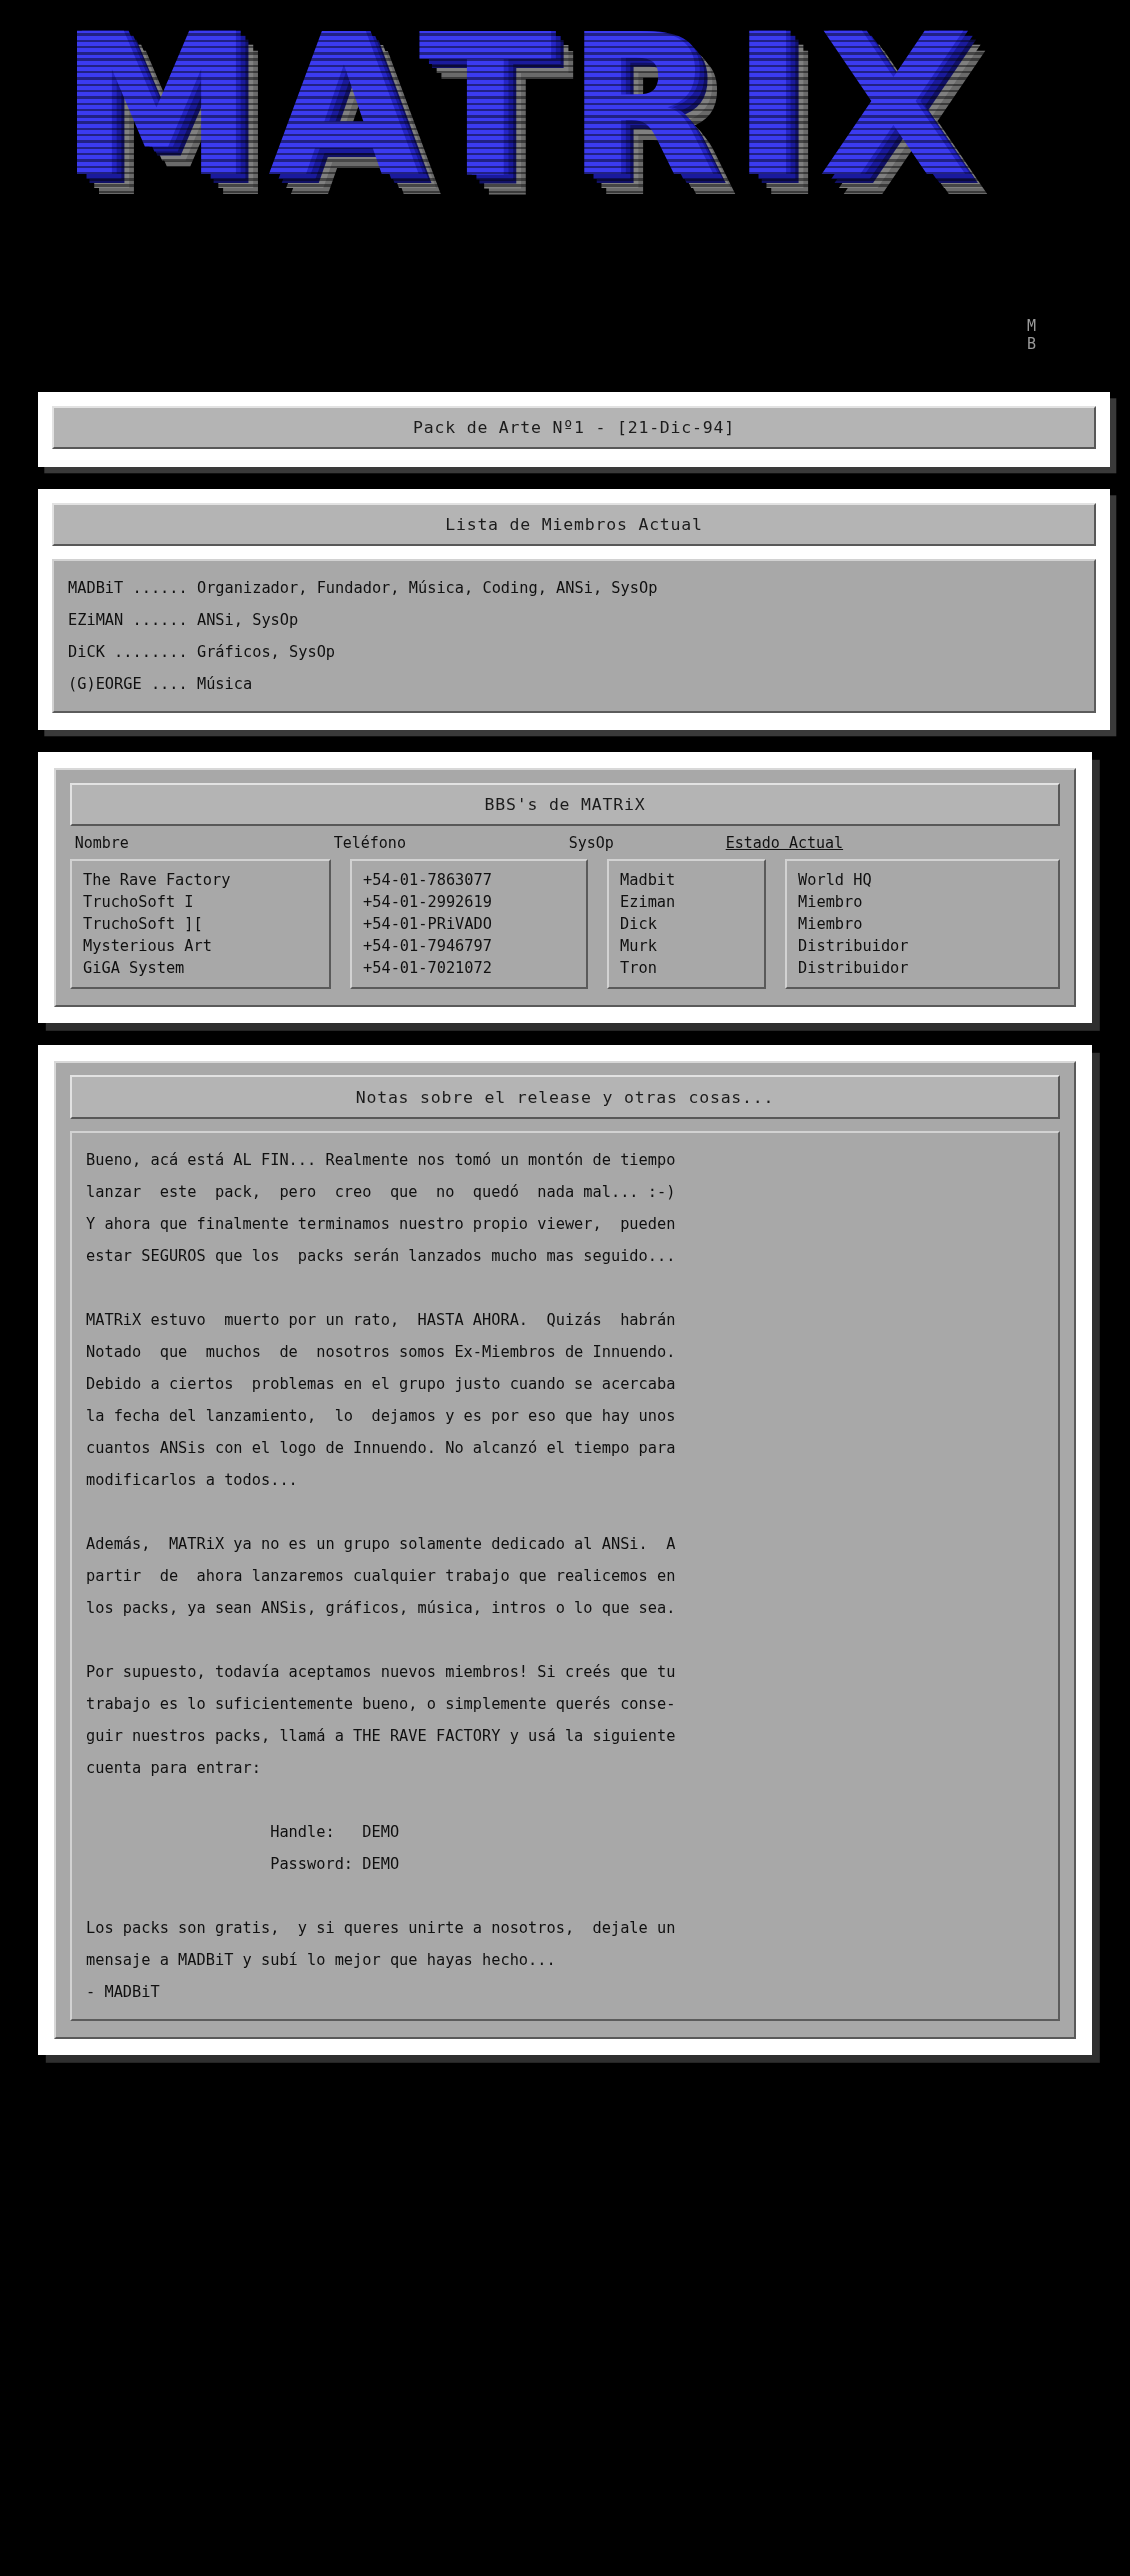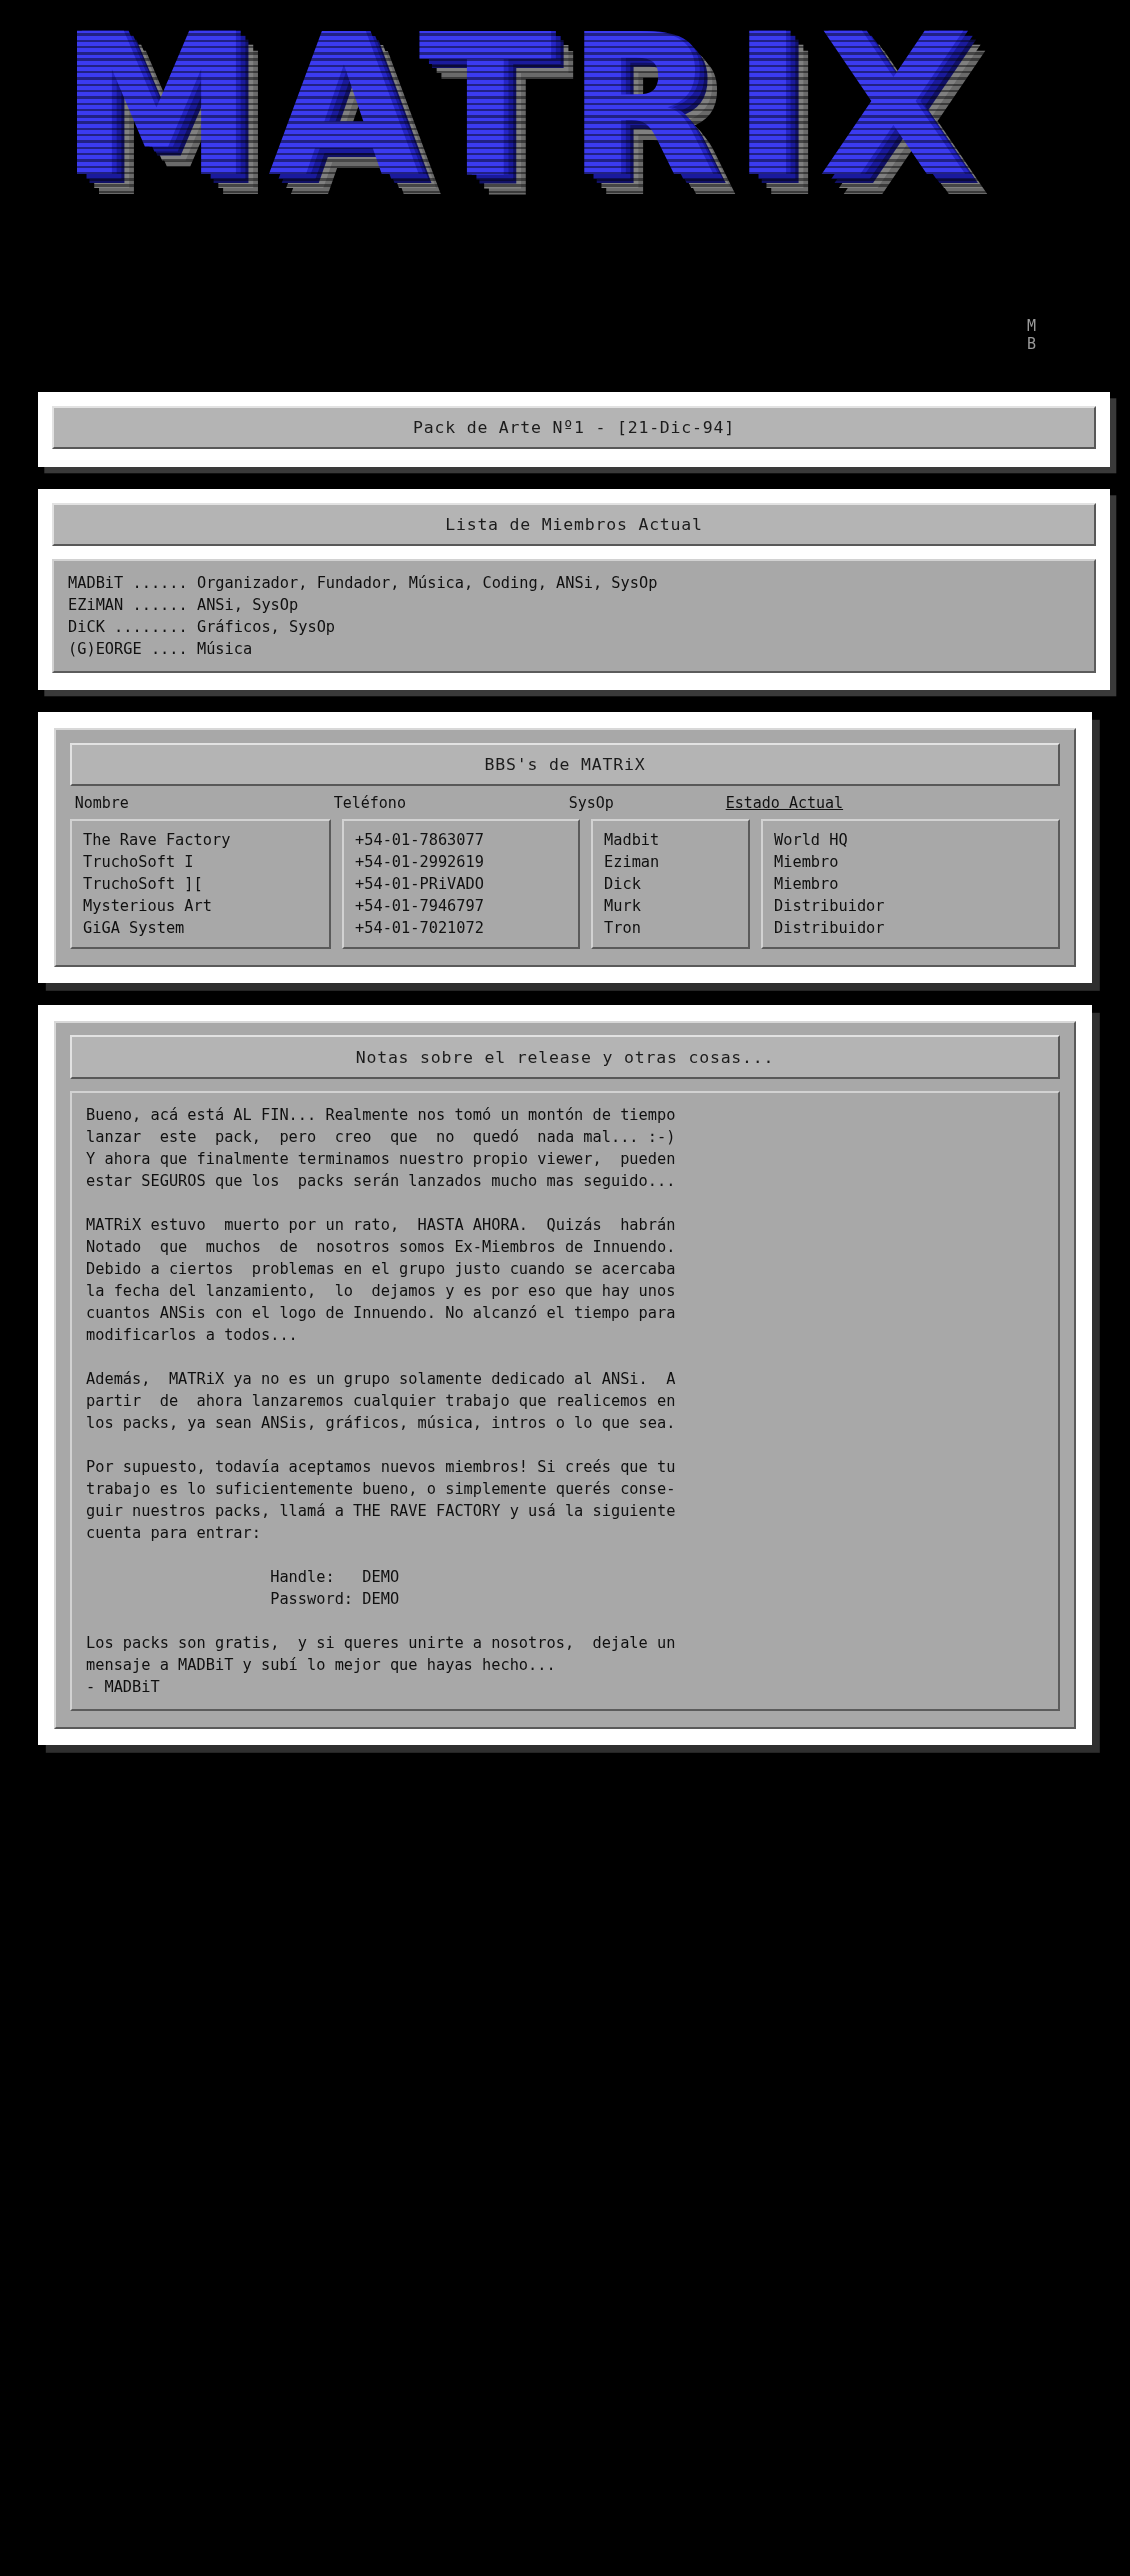--- a/index.html
+++ b/index.html
@@ -90,38 +90,38 @@
     border-left:2.4px solid #d8d8d8;
     border-right:2.4px solid #5a5a5a;
     border-bottom:2.4px solid #5a5a5a;
     padding:12.6px 14px 15.7px 14px;
   }
 
   pre.mono{
     margin:0;
     font-family:"DejaVu Sans Mono","Liberation Mono",monospace;
     font-size:15.3px;
-    line-height:22px;
+    line-height:32px;
     color:#101010;
     white-space:pre;
   }
 
   
   .tbl-head{
     display:flex;
     color:#111;
     font-size:15px;
     padding:7.8px 4.7px 4.7px 4.7px;
   }
   .tbl-head div{flex:0 0 auto;}
   .c1{width:259px;}
   .c2{width:235px;}
   .c3{width:157px;}
   .c4{width:auto;text-decoration:underline;}
-  .tbl-body{display:flex;gap:11px;margin-top:3.1px;}
+  .tbl-body{display:flex;gap:19px;margin-top:3.1px;}
   .cell-box{
     background:#a8a8a8;
     border-top:2.4px solid #d2d2d2;
     border-left:2.4px solid #d2d2d2;
     border-right:2.4px solid #5a5a5a;
     border-bottom:2.4px solid #5a5a5a;
     padding:7.8px 11px;
   }
   .cell-box pre{font-size:15.3px;line-height:22px;}
   .w1{width:235px;}

